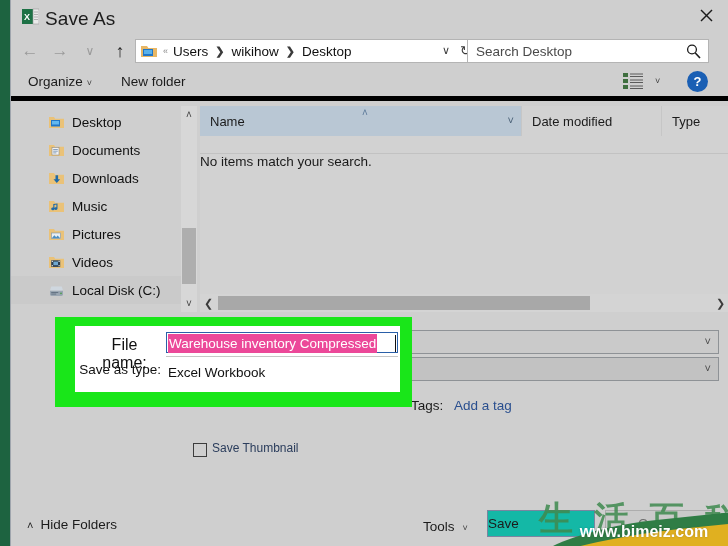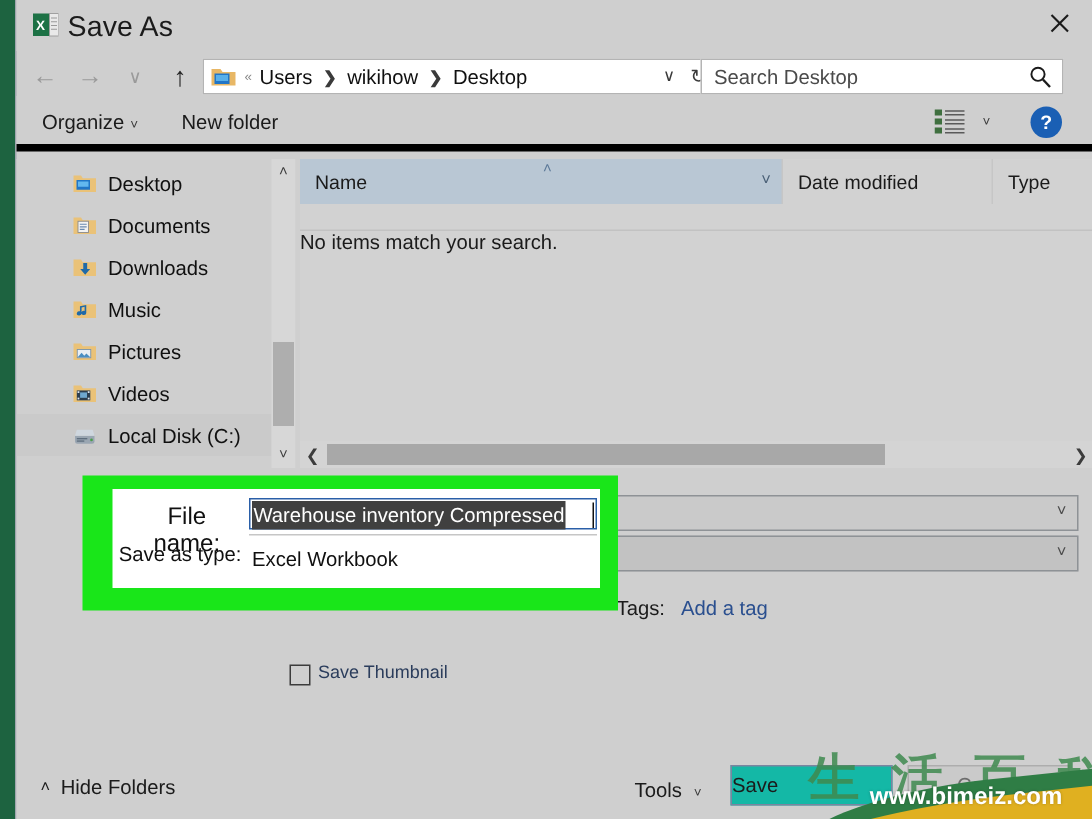--- a/index.html
+++ b/index.html
@@ -275,21 +275,21 @@
   .lbl-filetype {
     position: absolute; left: 66px; top: 362px; width: 84px;
     text-align: right; font-size: 13.5px; color: #101010;
   }
   .field-filename {
     position: absolute; left: 155px; top: 332px; width: 232px; height: 21px;
     background: #ffffff; border: 1px solid #2a5fa8;
   }
   .field-filename .sel {
     position: absolute; left: 1px; top: 1px; height: 19px;
-    background: #404040; color: #ffffff; font-size: 13.5px;
+    background: #ec4899; color: #ffffff; font-size: 13.5px;
     padding: 0 1px; display: flex; align-items: center; white-space: nowrap;
   }
   .field-filename .caret-bar {
     position: absolute; left: 228px; top: 2px; width: 1px; height: 17px;
     background: #101010;
   }
   .field-filetype {
     position: absolute; left: 155px; top: 359px; width: 232px; height: 21px;
     display: flex; align-items: flex-end; padding-left: 2px;
     font-size: 13.5px; color: #101010; background: #ffffff;

